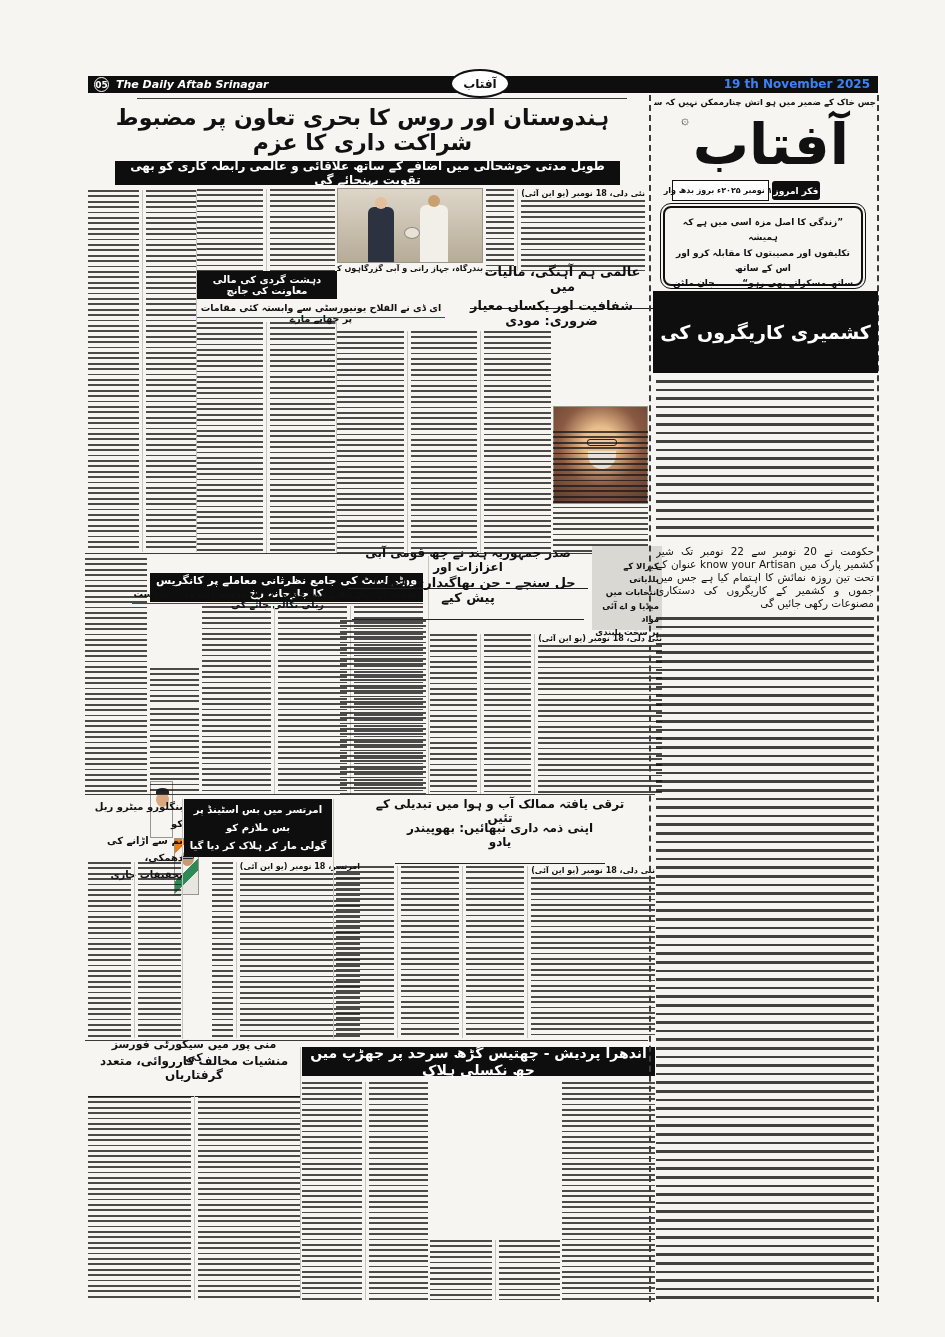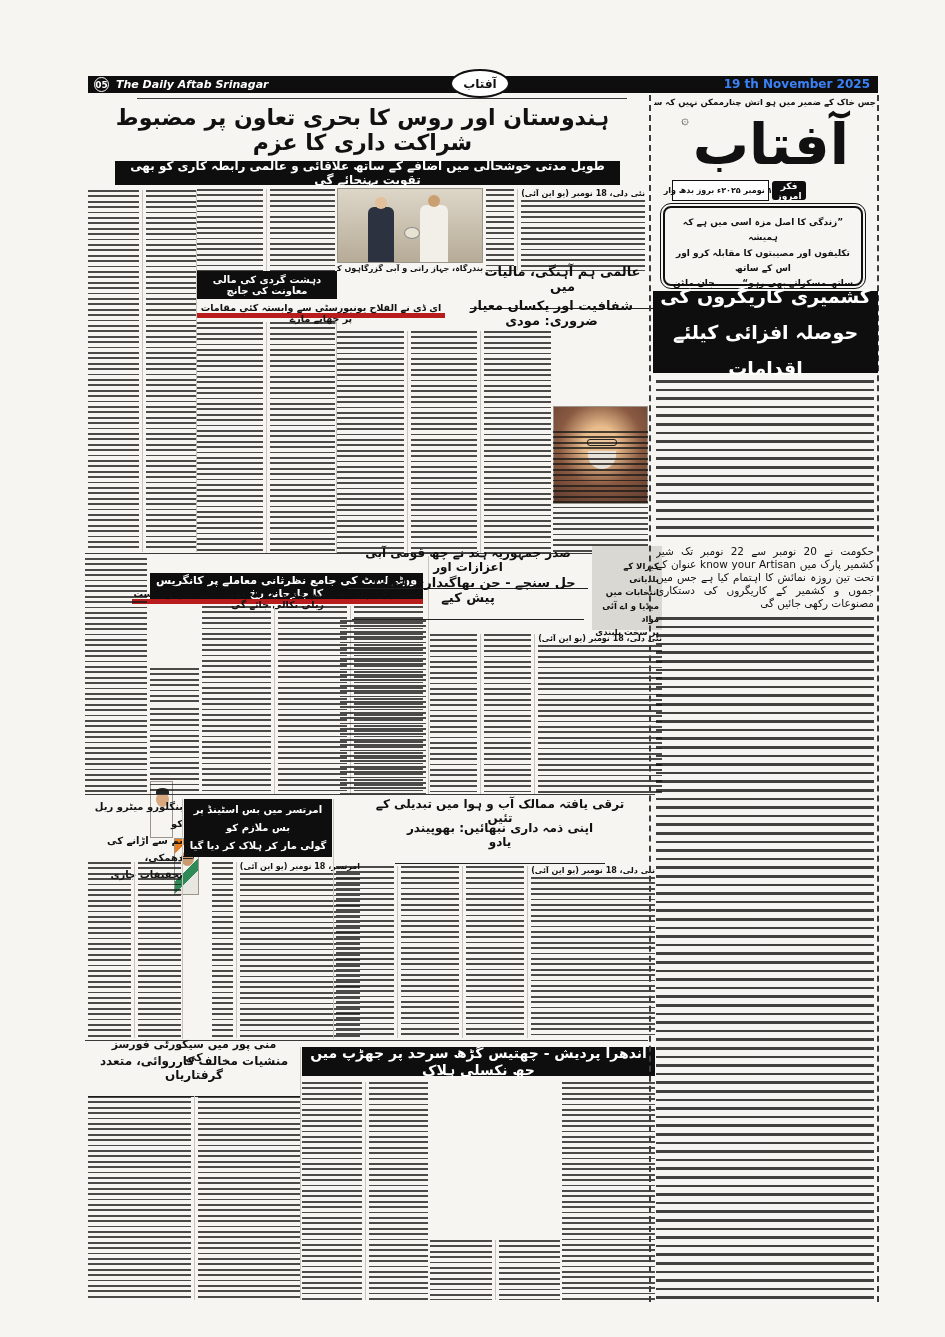--- a/index.html
+++ b/index.html
@@ -21,21 +21,21 @@
   .tl-lg { background-image:repeating-linear-gradient(to bottom, rgba(22,20,18,.8) 0 2.6px, transparent 2.6px 8.6px); background-clip:content-box; }
   .cols { display:flex; direction:rtl; }
   .cols > .col { flex:1; display:flex; flex-direction:column; }
   .cols > .col + .col { border-right:1px solid #c7c4bc; margin-right:3px; padding-right:3px; }
   .tlfill { flex:1; }
   .dateline { font-size:8px; font-weight:bold; text-align:right; direction:rtl; margin-bottom:2px; white-space:nowrap; overflow:hidden; }
   .hrule { border-top:1.5px solid #3a3a3a; height:0; }
   .vrule { border-left:1px solid #c7c4bc; width:0; }
   .vdash { border-left:2px dashed #3c3c3c; width:0; }
   .photo { overflow:hidden; position:relative; border:1px solid #9a968c; }
-  .subhead { font-weight:bold; text-align:center; direction:rtl; border-bottom:5px solid #b91c1c; }
+  .subhead { font-weight:bold; text-align:center; direction:rtl; border-bottom:1px solid #b91c1c; }
   .graybox { background:#dad8d2; }
 </style>
 </head>
 <body>
 
 <div class="abs blackbox" style="left:88px; top:76px; width:790px; height:17px;">
   <div class="abs" style="left:6px; top:1px; width:15px; height:15px; border:1.5px solid #fff; border-radius:50%; display:flex; align-items:center; justify-content:center;">
     <span style="font-size:9px; font-weight:bold; color:#fff;">05</span>
   </div>
   <span class="abs" style="left:28px; top:2px; font-size:11px; font-style:italic; font-weight:bold; color:#fff; white-space:nowrap;">The Daily Aftab Srinagar</span>
@@ -287,33 +287,32 @@
 </div>
 
 <div class="abs ctr urdu" style="left:654px; top:112px; width:222px; height:66px;">
   <span style="font-size:56px; font-weight:bold; line-height:1;">آفتاب</span>
   <span style="font-size:13px; margin-right:4px; align-self:flex-start;">۞</span>
 </div>
 
 <div class="abs ctr urdu" style="left:672px; top:180px; width:97px; height:21px; border:1.5px solid #111; background:#fff;">
   <span style="font-size:8px; font-weight:bold; white-space:nowrap;">۱۹ نومبر ۲۰۲۵ء بروز بدھ وار</span>
 </div>
-<div class="abs blackbox ctr urdu" style="left:772px; top:181px; width:34px; height:19px; border-radius:3px;">
+<div class="abs blackbox ctr urdu" style="left:772px; top:181px; width:48px; height:19px; border-radius:3px;">
   <span style="font-size:9px; font-weight:bold;">فکر امروز</span>
 </div>
 
 <div class="abs urdu" style="left:663px; top:206px; width:200px; height:80px; border:2px solid #111; outline:1px solid #111; outline-offset:2px; border-radius:8px; padding:7px 8px 4px; text-align:center; font-weight:bold; font-size:9px; line-height:1.7;">
   <div>”زندگی کا اصل مزہ اسی میں ہے کہ ہمیشہ</div>
   <div>تکلیفوں اور مصیبتوں کا مقابلہ کرو اور اس کے ساتھ</div>
   <div style="display:flex; justify-content:space-between; direction:rtl;">
     <span>ساتھ مسکراتے بھی رہو“</span>
     <span>جان ملٹن</span>
   </div>
 </div>
 
 <div class="abs blackbox ctr urdu hl" style="left:653px; top:291px; width:225px; height:82px; flex-direction:column; line-height:1.9; font-size:19px;">
   <span>کشمیری کاریگروں کی</span>
-  <span>حوصلہ افزائی کیلئے اقدامات</span>
 </div>
 
 <div class="abs tl-lg" style="left:656px; top:380px; width:218px; height:161px;"></div>
 <div class="abs urdu" style="left:656px; top:545px; width:218px; height:68px; font-size:10.5px; line-height:13px; text-align:justify; overflow:hidden;">حکومت نے 20 نومبر سے 22 نومبر تک شیر کشمیر پارک میں know your Artisan عنوان کے تحت تین روزہ نمائش کا اہتمام کیا ہے جس میں جموں و کشمیر کے کاریگروں کی دستکاری مصنوعات رکھی جائیں گی</div>
 <div class="abs tl-lg" style="left:656px; top:617px; width:218px; height:683px;"></div>
 
 </body></html>

